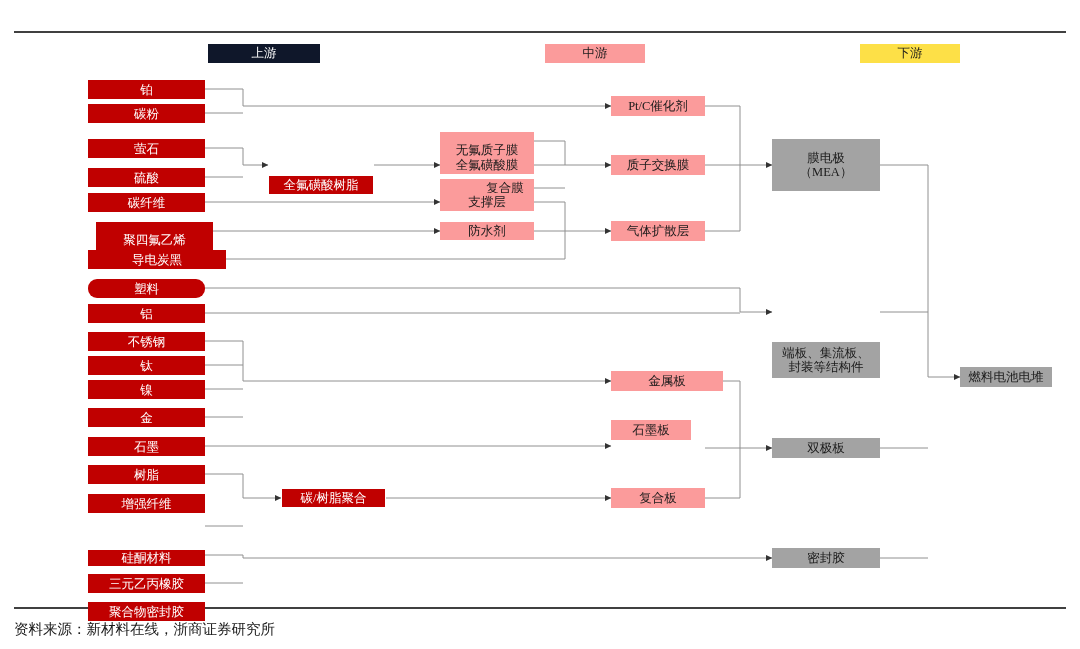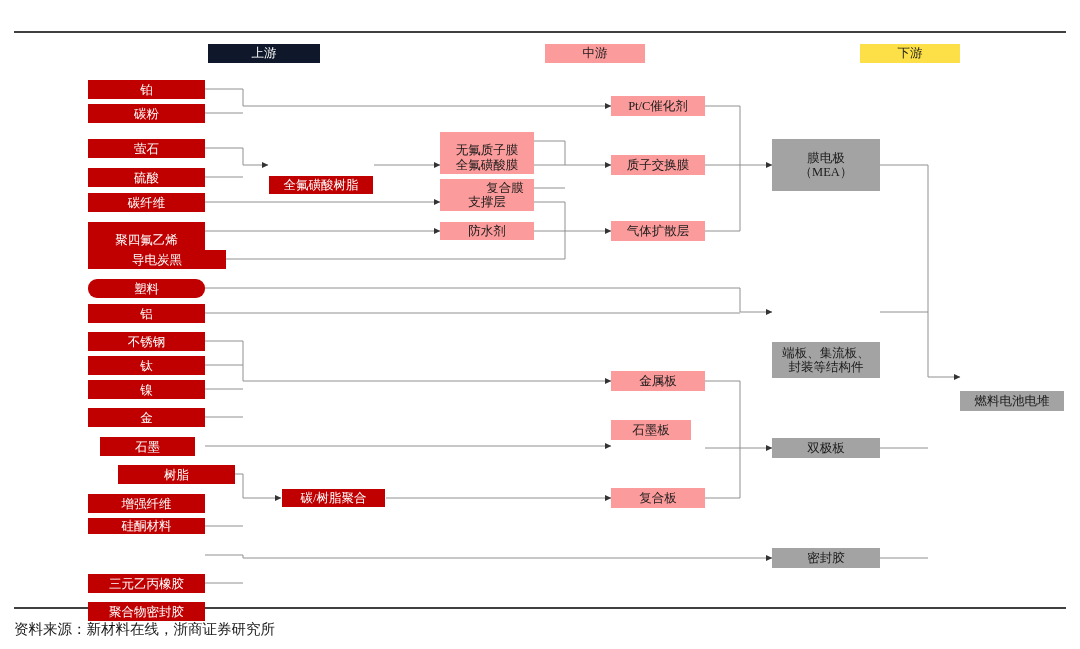--- a/index.html
+++ b/index.html
@@ -135,54 +135,54 @@
 
     <div class="hdr hdr-up" style="left:208px;top:8px;width:112px;">上游</div>
     <div class="hdr hdr-mid" style="left:545px;top:8px;width:100px;">中游</div>
     <div class="hdr hdr-down" style="left:860px;top:8px;width:100px;">下游</div>
 
     <div class="node up" style="left:88px;top:44px;width:117px;height:19px;">铂</div>
     <div class="node up" style="left:88px;top:68px;width:117px;height:19px;">碳粉</div>
     <div class="node up" style="left:88px;top:103px;width:117px;height:19px;">萤石</div>
     <div class="node up" style="left:88px;top:132px;width:117px;height:19px;">硫酸</div>
     <div class="node up" style="left:88px;top:157px;width:117px;height:19px;">碳纤维</div>
-    <div class="node up" style="left:88px;top:186px;width:117px;height:35px;text-align:right;">聚四氟乙烯</div>
+    <div class="node up" style="left:96px;top:186px;width:117px;height:35px;text-align:right;">聚四氟乙烯</div>
     <div class="node up" style="left:88px;top:214px;width:138px;height:19px;">导电炭黑</div>
     <div class="node up" style="left:88px;top:243px;width:117px;height:19px;border-radius:9px;">塑料</div>
     <div class="node up" style="left:88px;top:268px;width:117px;height:19px;">铝</div>
     <div class="node up" style="left:88px;top:296px;width:117px;height:19px;">不锈钢</div>
     <div class="node up" style="left:88px;top:320px;width:117px;height:19px;">钛</div>
     <div class="node up" style="left:88px;top:344px;width:117px;height:19px;">镍</div>
     <div class="node up" style="left:88px;top:372px;width:117px;height:19px;">金</div>
-    <div class="node up" style="left:88px;top:401px;width:95px;height:19px;margin-left:12px;">石墨</div>
-    <div class="node up" style="left:88px;top:429px;width:117px;height:19px;margin-left:30px;">树脂</div>
+    <div class="node up" style="left:88px;top:401px;width:117px;height:19px;">石墨</div>
+    <div class="node up" style="left:88px;top:429px;width:117px;height:19px;">树脂</div>
     <div class="node up" style="left:88px;top:458px;width:117px;height:19px;">增强纤维</div>
-    <div class="node up" style="left:88px;top:482px;width:117px;height:16px;">硅酮材料</div>
+    <div class="node up" style="left:88px;top:514px;width:117px;height:16px;">硅酮材料</div>
     <div class="node up" style="left:88px;top:538px;width:117px;height:19px;">三元乙丙橡胶</div>
     <div class="node up" style="left:88px;top:566px;width:117px;height:19px;">聚合物密封胶</div>
 
     <div class="node upmid" style="left:268px;top:119px;width:106px;height:20px;margin-top:20px;">全氟磺酸树脂</div>
     <div class="node upmid" style="left:281px;top:452px;width:105px;height:20px;">碳/树脂聚合</div>
 
     <div class="node mid" style="left:440px;top:96px;width:94px;height:36px;">无氟质子膜</div>
     <div class="node mid" style="left:440px;top:120px;width:94px;height:18px;">全氟磺酸膜</div>
     <div class="node mid" style="left:440px;top:143px;width:94px;height:18px;padding-left:36px;">复合膜</div>
     <div class="node mid" style="left:440px;top:157px;width:94px;height:18px;">支撑层</div>
     <div class="node mid" style="left:440px;top:186px;width:94px;height:18px;">防水剂</div>
 
     <div class="node mid" style="left:611px;top:60px;width:94px;height:20px;">Pt/C催化剂</div>
     <div class="node mid" style="left:611px;top:119px;width:94px;height:20px;">质子交换膜</div>
     <div class="node mid" style="left:611px;top:185px;width:94px;height:20px;">气体扩散层</div>
-    <div class="node mid" style="left:611px;top:335px;width:94px;height:20px;font-family:Liberation Serif, serif;">金属板</div>
+    <div class="node mid" style="left:611px;top:335px;width:112px;height:20px;font-family:Liberation Serif, serif;">金属板</div>
     <div class="node mid" style="left:611px;top:384px;width:80px;height:20px;">石墨板</div>
     <div class="node mid" style="left:611px;top:452px;width:94px;height:20px;">复合板</div>
 
     <div class="node down" style="left:772px;top:103px;width:108px;height:52px;">膜电极
 （MEA）</div>
     <div class="node down" style="left:772px;top:258px;width:108px;height:36px;margin-top:48px;">端板、集流板、
 封装等结构件</div>
     <div class="node down" style="left:772px;top:402px;width:108px;height:20px;">双极板</div>
     <div class="node down" style="left:772px;top:512px;width:108px;height:20px;">密封胶</div>
 
-    <div class="node down" style="left:960px;top:331px;width:104px;height:20px;margin-top:24px;">燃料电池电堆</div>
+    <div class="node down" style="left:960px;top:331px;width:92px;height:20px;">燃料电池电堆</div>
 
   </div>
 </div>
 
 </body></html>

